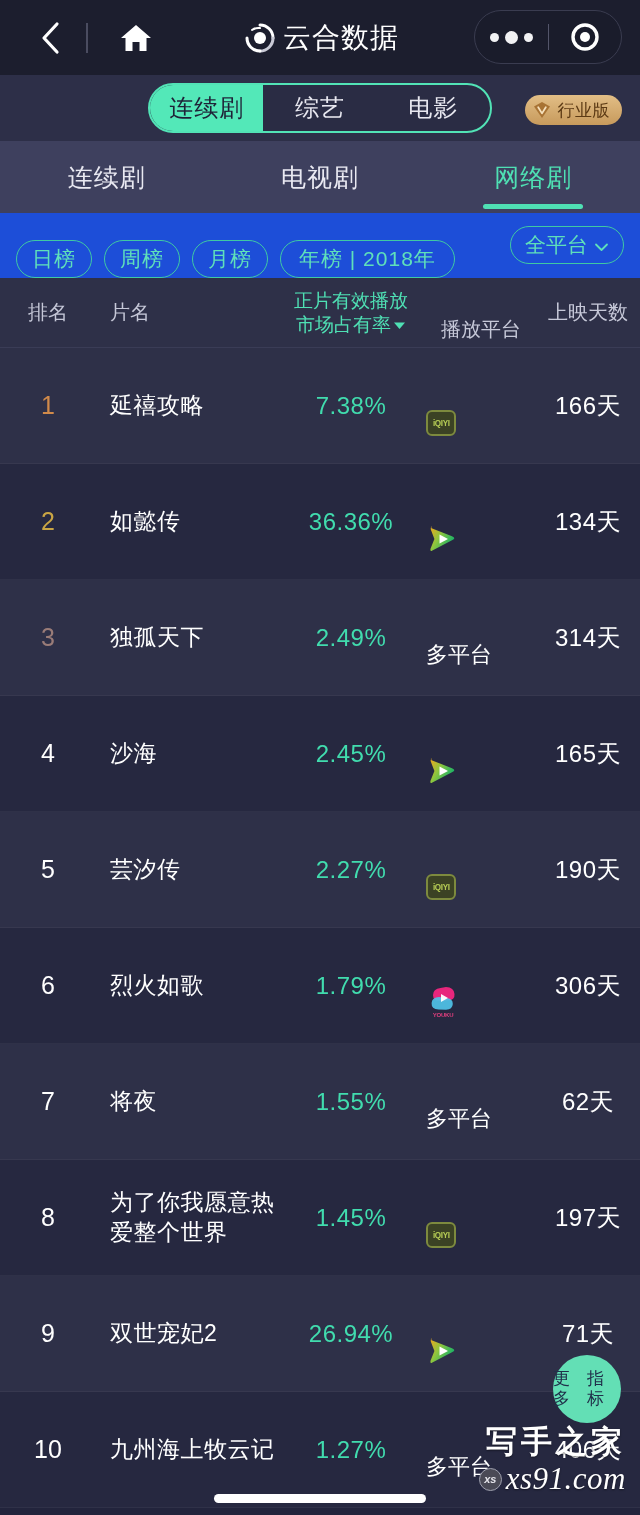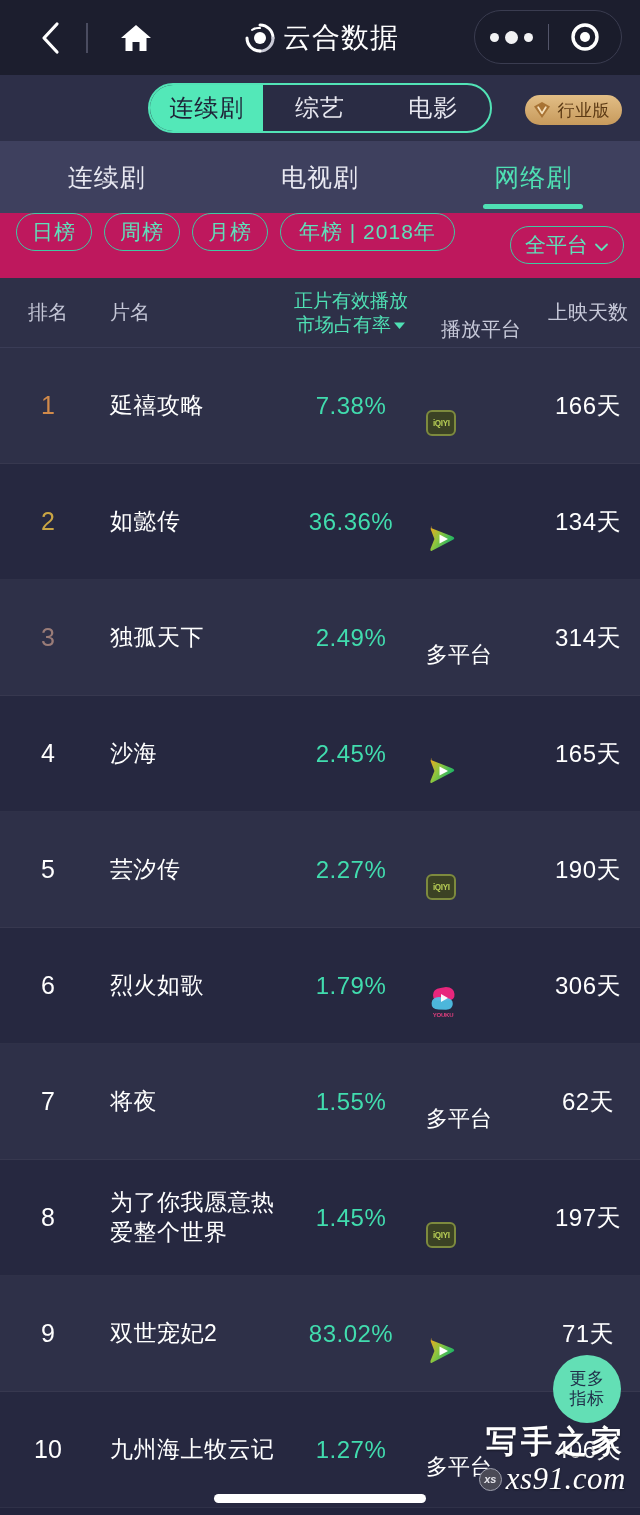--- a/index.html
+++ b/index.html
@@ -80,21 +80,21 @@
   }
   .subtab.active { color:#4FE0B4; }
   .subtab.active::after {
     content:""; position:absolute; bottom:4px; left:50%;
     transform:translateX(-50%); width:100px; height:5px;
     background:#4FE0B4; border-radius:3px;
   }
 
   
   .filters {
-    height:65px; background:#be185d; display:flex; align-items:flex-start;
+    height:65px; background:#1d4ed8; display:flex; align-items:flex-end;
     padding:0 16px; position:relative;
   }
   .chip {
     height:38px; border:1.5px solid #3FC9A3; border-radius:19px;
     color:#5FE0BA; font-size:21px; display:flex; align-items:center;
     justify-content:center; padding:0 15px; margin-right:12px;
     letter-spacing:1px; white-space:nowrap;
   }
   .chip.wide { padding:0 18px; }
   .chip-right {
@@ -140,21 +140,21 @@
   }
   .ic-iqiyi span { font-size:9px; color:#B6CC55; font-weight:bold; letter-spacing:-0.4px; transform:scaleX(0.9); }
   .ic-tencent { width:34px; height:32px; }
   .ic-youku { width:34px; height:34px; display:flex; flex-direction:column; align-items:center; }
   .ic-youku .yk-txt { font-size:6px; color:#E23F7E; font-weight:bold; letter-spacing:-0.2px; margin-top:1px; }
 
   
   .fab {
     position:absolute; right:19px; top:1355px;
     width:68px; height:68px; border-radius:50%;
-    background:#63DFB5; display:flex; flex-direction:column;
+    background:#63DFB5; display:flex; flex-direction:row;
     align-items:center; justify-content:center;
     color:#20304A; font-size:17px; line-height:1.15; z-index:20;
     letter-spacing:0.5px;
   }
 
   
   .wm { position:absolute; right:14px; bottom:18px; z-index:25; text-align:right; pointer-events:none; }
   .wm-cn {
     font-size:31px; color:#FFFFFF; font-weight:bold; letter-spacing:4px;
     text-shadow:0 1px 2px rgba(0,0,0,0.5);
@@ -381,21 +381,21 @@
         <div class="col-plat r-plat">
           <span class="ic-iqiyi">
             <span>iQIYI</span>
           </span>
         </div>
         <div class="col-days r-days">197天</div>
       </div>
       <div class="row odd">
         <div class="col-rank r-rank" style="color:#FFFFFF">9</div>
         <div class="col-title r-title">双世宠妃2</div>
-        <div class="col-share r-share">83.02%</div>
+        <div class="col-share r-share">26.94%</div>
         <div class="col-plat r-plat">
           <span class="ic-tencent"><svg width="34" height="32" viewBox="0 0 34 32" aria-hidden="true">
               <defs>
                 <linearGradient id="tg" x1="0" y1="0" x2="1" y2="0.6">
                   <stop offset="0%" stop-color="#F0A81E"></stop>
                   <stop offset="45%" stop-color="#8FC53D"></stop>
                   <stop offset="100%" stop-color="#12B16A"></stop>
                 </linearGradient>
               </defs>
               <path d="M6 4 Q4 2.6 5.6 5.2 L26 13.3 Q30.6 15.3 26 17.3 L6.4 27.4 Q3.6 29 4.6 25.6 L8.4 16 L4.8 6.6 Q4.1 4.3 6 4 Z" fill="url(#tg)"></path>

